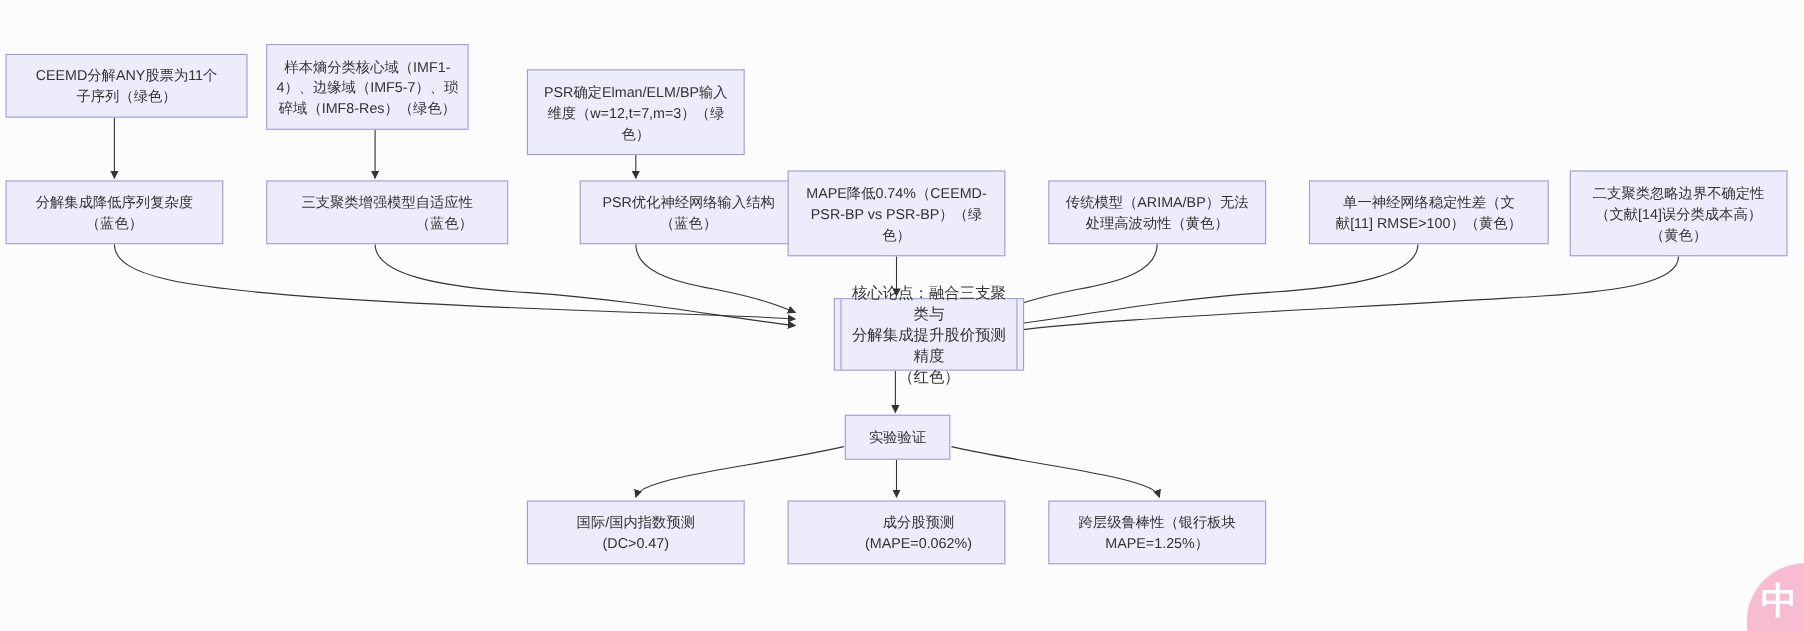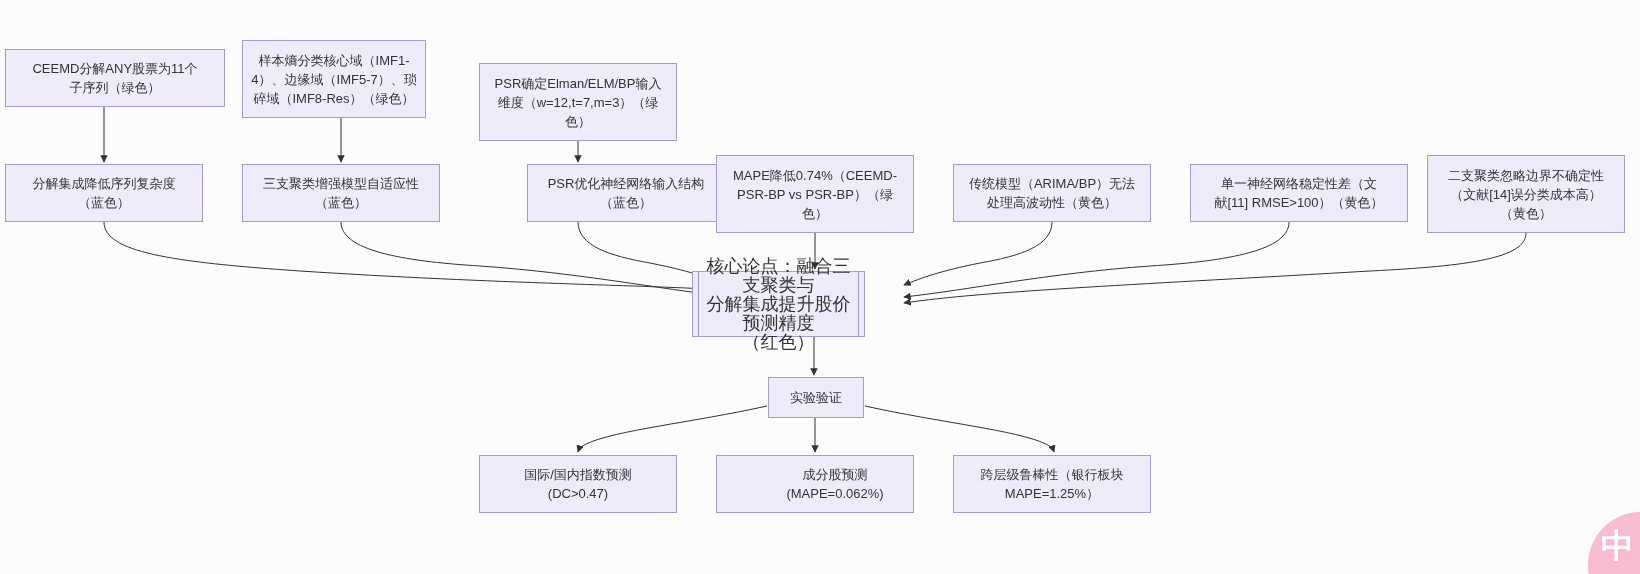--- a/index.html
+++ b/index.html
@@ -43,27 +43,27 @@
     background: #a39bd4;
   }
   .node.subroutine::before { left: 5px; }
   .node.subroutine::after  { right: 5px; }
 
   
   #node-ceemd        { left:5px;    top:49px;  width:220px; height:58px; }
   #node-entropy      { left:242px;  top:40px;  width:184px; height:78px; }
   #node-psr-dim      { left:479px;  top:40px;  width:198px; height:78px;margin-top:23px; }
   #node-decomp       { left:5px;    top:164px; width:198px; height:58px;align-items:center; }
-  #node-threeway     { left:242px;  top:164px; width:198px; height:58px; }
+  #node-threeway     { left:242px;  top:164px; width:220px; height:58px;text-align:right; }
   #node-psr-struct   { left:499px;  top:164px; width:198px; height:58px;margin-left:28px; }
   #node-mape         { left:716px;  top:155px; width:198px; height:78px; }
   #node-traditional  { left:953px;  top:164px; width:198px; height:58px; }
   #node-single-nn    { left:1190px; top:164px; width:218px; height:58px; }
   #node-twoway       { left:1427px; top:155px; width:198px; height:78px; }
-  #node-core         { left:692px;  top:271px; width:173px; height:66px; font-size:18px; padding:0 10px; }
+  #node-core         { left:758px;  top:271px; width:173px; height:66px; font-size:14px; padding:0 10px; }
   #node-experiment   { left:768px;  top:377px; width:96px;  height:41px; }
   #node-index-pred   { left:479px;  top:455px; width:198px; height:58px; }
   #node-stock-pred   { left:716px;  top:455px; width:198px; height:58px;padding-left:48px; }
   #node-robustness   { left:953px;  top:455px; width:198px; height:58px; }
 
   
   #translate-badge {
     position: absolute;
     left: 1588px; top: 512px;
     width: 106px; height: 106px;

